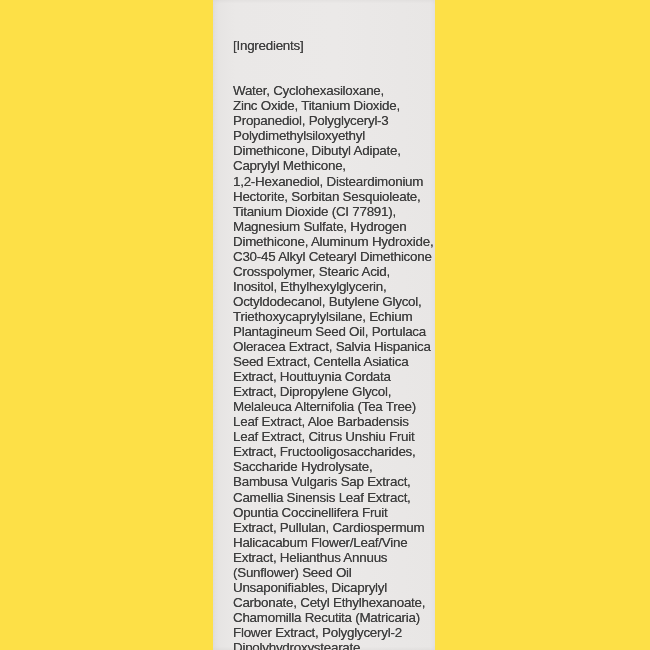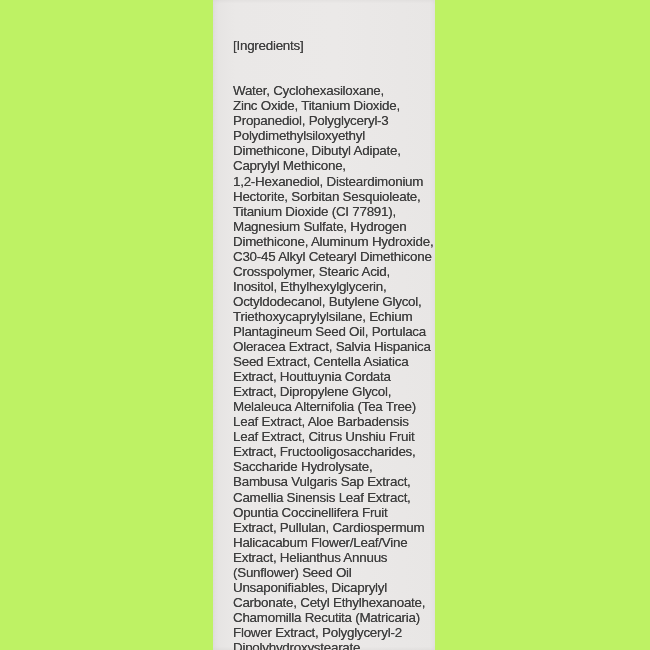--- a/index.html
+++ b/index.html
@@ -10,21 +10,21 @@
     width: 650px;
     height: 650px;
     position: relative;
     overflow: hidden;
     background: #ffffff;
     font-family: "Liberation Sans", sans-serif;
   }
   .photo-canvas {
     position: absolute;
     inset: 0;
-    background: #bef264;
+    background: #fde047;
   }
   .label-panel {
     position: absolute;
     left: 213px;
     top: 0;
     width: 222px;
     height: 650px;
     background: linear-gradient(90deg, #e5e3e2 0%, #eae8e7 10%, #ebe9e8 55%, #e8e6e5 100%);
     box-shadow: inset 2px 0 5px rgba(0,0,0,0.035), inset -2px 0 4px rgba(0,0,0,0.03);
   }

